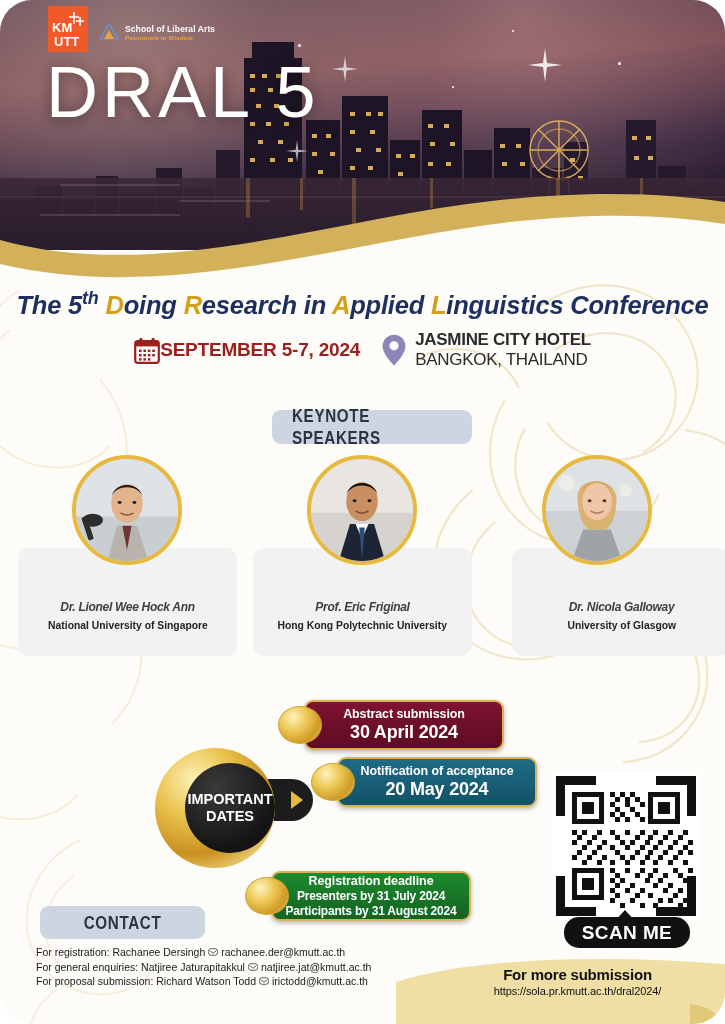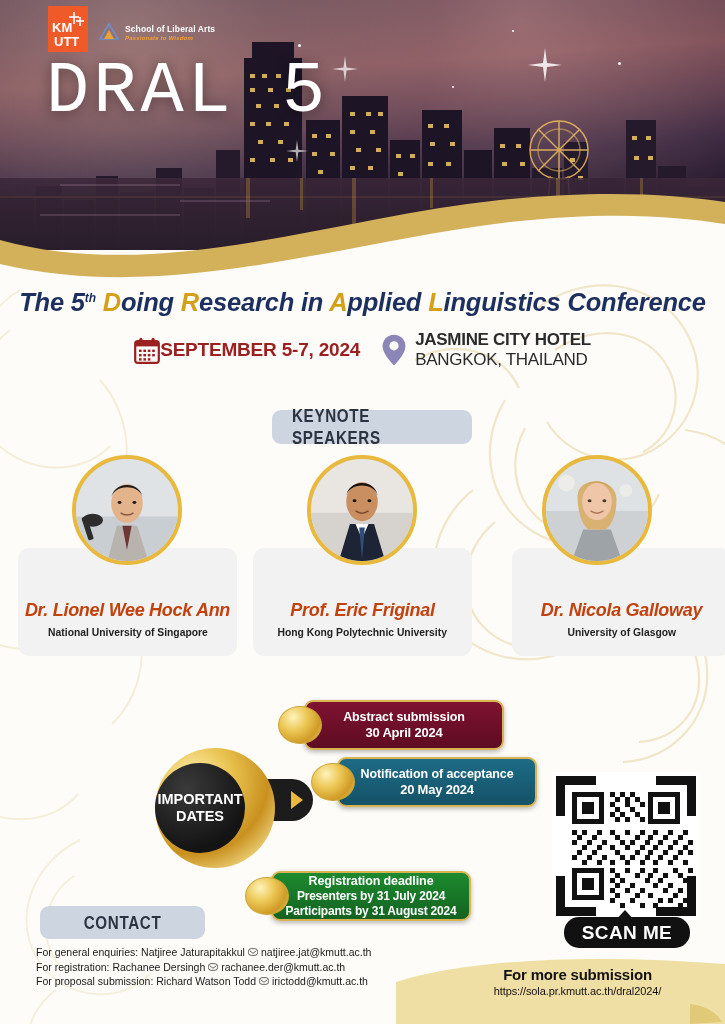--- a/index.html
+++ b/index.html
@@ -7,20 +7,21 @@
   body {
     font-family:"Liberation Sans", sans-serif;
     background:#ffffff;
     position:relative;
     overflow:hidden;
   }
   #poster {
     position:absolute; left:0; top:0; width:725px; height:1024px;
     background:#fdfcf8;
     overflow:hidden;
+    border-radius:32px;
   }
 
   
   .ornament { position:absolute; pointer-events:none; opacity:.55; }
   .orn-right { right:-60px; top:240px; width:430px; height:560px; }
   .orn-left  { left:-130px; top:250px; width:300px; height:640px; opacity:.45; }
   .orn-bottomleft { left:-40px; top:820px; width:220px; height:220px; opacity:.40; }
 
   
   .header {
@@ -53,35 +54,35 @@
     position:relative;
   }
   .sola { margin-top:15px; display:flex; align-items:center; gap:5px; }
   .sola-text { display:flex; flex-direction:column; }
   .sola-main { color:#fff; font-size:8.5px; font-weight:700; letter-spacing:.1px; white-space:nowrap; }
   .sola-sub { color:#f0a23c; font-size:6px; font-style:italic; font-weight:700; letter-spacing:.2px; white-space:nowrap; margin-top:1px; }
 
   
   .dral {
     position:absolute; left:46px; top:56px; z-index:5;
-    font-family:Liberation Mono, monospace;
+    font-family:Liberation Sans, sans-serif;
     font-size:72px; line-height:72px; color:#fff;
     letter-spacing:4px;
     text-shadow:0 2px 14px rgba(0,0,0,.45);
     text-align:right;
   }
 
   
   .title-wrap { position:absolute; left:0; top:288px; width:725px; text-align:center; z-index:4; }
   .title {
     font-size:25.5px; font-weight:700; font-style:italic;
     color:#1d2f5e; letter-spacing:-.2px; white-space:nowrap;
   }
   .title .g { color:#d4a017; }
-  .title sup { font-size:12px; vertical-align:super; }
+  .title sup { font-size:18px; vertical-align:super; }
 
   
   .meta {
     position:absolute; left:0; top:330px; width:725px; z-index:4;
     display:flex; justify-content:center; align-items:center; gap:22px;
   }
   .meta-date { display:flex; align-items:center; gap:0; }
   .cal-icon { width:26px; height:27px; flex:0 0 auto; }
   .date-txt { color:#9b2020; font-size:19px; font-weight:700; letter-spacing:-.2px; white-space:nowrap; }
   .meta-venue { display:flex; align-items:center; gap:9px; }
@@ -102,42 +103,42 @@
   .speakers { position:absolute; left:0; top:548px; width:725px; z-index:4; }
   .spk-card {
     position:absolute; width:219px; height:108px;
     background:#f2f2f2; border-radius:11px;
     display:flex; flex-direction:column; align-items:center;
     padding-top:52px;
   }
   .spk-card.c0 { left:18px; }
   .spk-card.c1 { left:253px; }
   .spk-card.c2 { left:512px; }
-  .spk-name { font-size:18px; font-weight:700; font-style:italic; color:#c2410c; letter-spacing:-.3px; white-space:nowrap; }
+  .spk-name { font-size:12px; font-weight:700; font-style:italic; color:#404040; letter-spacing:-.3px; white-space:nowrap; }
   .spk-aff { font-size:11px; font-weight:700; color:#222; margin-top:5px; white-space:nowrap; transform:scaleX(.94); }
   .portrait {
     position:absolute; width:110px; height:110px; border-radius:50%;
     border:4px solid #e8b93c; overflow:hidden; z-index:5;
     background:#cfcfcf;
   }
   .portrait.p0 { left:72px; top:455px; }
   .portrait.p1 { left:307px; top:455px; }
   .portrait.p2 { left:542px; top:455px; }
   .pimg { position:absolute; inset:0; }
   .imp-badge { position:absolute; left:155px; top:748px; width:120px; height:120px; z-index:6; }
   .imp-tab {
     position:absolute; left:243px; top:779px; width:70px; height:42px;
     background:#1c1c1c; border-radius:0 21px 21px 0; z-index:5;
   }
   .imp-arrow { position:absolute; right:10px; top:12px; width:0; height:0;
     border-left:12px solid #e8b93c; border-top:9px solid transparent; border-bottom:9px solid transparent; }
   .imp-circle {
     position:absolute; inset:0; border-radius:50%;
     background:radial-gradient(circle at 32% 26%, #fdf1b4 0%, #e9c24e 32%, #c9901f 62%, #f3dd8a 86%, #b9821a 100%);
-    display:flex; align-items:center; justify-content:flex-start;
+    display:flex; align-items:center; justify-content:flex-end;
     z-index:7;
   }
   .imp-inner {
     width:90px; height:90px; border-radius:50%;
     background:radial-gradient(circle at 35% 28%, #3a3a3a, #141414 70%);
     display:flex; flex-direction:column; align-items:center; justify-content:center;
     color:#fff; font-size:14.5px; font-weight:700; line-height:17px; text-align:center;
   }
 
   .dbar { position:absolute; height:50px; z-index:5; }
@@ -148,21 +149,21 @@
     box-shadow:0 2px 5px rgba(0,0,0,.28);
   }
   .dbar .cap {
     position:absolute; left:0; top:6px; width:44px; height:38px;
     border-radius:50%;
     background:radial-gradient(circle at 34% 28%, #fdf3bb 0%, #edc857 36%, #cf9a25 70%, #f1d985 100%);
     border:1px solid #cda534;
     z-index:3;
   }
   .dbar .hdr { font-size:12.5px; font-weight:700; color:#fff; letter-spacing:-.1px; white-space:nowrap; }
-  .dbar .val { font-size:13px; font-weight:700; color:#fff; letter-spacing:-.2px; white-space:nowrap; margin-top:1px; }
+  .dbar .val { font-size:18px; font-weight:700; color:#fff; letter-spacing:-.2px; white-space:nowrap; margin-top:1px; }
   .dbar .val.small { font-size:12px; line-height:15px; text-align:center; }
 
   .dbar.b0 { left:278px; top:700px; width:226px; }
   .dbar.b0 .body { background:linear-gradient(180deg,#7f1230,#5e0c22); }
   .dbar.b1 { left:311px; top:757px; width:226px; }
   .dbar.b1 .body { background:linear-gradient(180deg,#1d6b86,#145267); }
   .dbar.b2 { left:311px; top:814px; width:226px; }
   .dbar.b2 .body { background:linear-gradient(180deg,#6b2078,#4e165a); }
   .dbar.b3 { left:245px; top:871px; width:226px; }
   .dbar.b3 .body { background:linear-gradient(180deg,#1d8a2e,#136321); }
@@ -698,34 +699,34 @@
   </div>
 
   <div class="pill-contact-outer">
     <div class="pill-inner">
         <span>CONTACT</span>
       </div>
   </div>
 
   <div class="contact-lines">
     <div class="cline">
+      <span>For registration: Rachanee Dersingh</span>
+      <svg class="mail-ic" viewBox="0 0 12 9">
+        <rect x=".5" y=".5" width="11" height="8" rx="3.2" fill="none" stroke="#444" stroke-width="1"></rect>
+        <path d="M2 3 L6 6 L10 3" fill="none" stroke="#444" stroke-width="1"></path>
+      </svg>
+      <span>rachanee.der@kmutt.ac.th</span>
+    </div>
+    <div class="cline">
       <span>For general enquiries: Natjiree Jaturapitakkul</span>
       <svg class="mail-ic" viewBox="0 0 12 9">
         <rect x=".5" y=".5" width="11" height="8" rx="3.2" fill="none" stroke="#444" stroke-width="1"></rect>
         <path d="M2 3 L6 6 L10 3" fill="none" stroke="#444" stroke-width="1"></path>
       </svg>
       <span>natjiree.jat@kmutt.ac.th</span>
-    </div>
-    <div class="cline">
-      <span>For registration: Rachanee Dersingh</span>
-      <svg class="mail-ic" viewBox="0 0 12 9">
-        <rect x=".5" y=".5" width="11" height="8" rx="3.2" fill="none" stroke="#444" stroke-width="1"></rect>
-        <path d="M2 3 L6 6 L10 3" fill="none" stroke="#444" stroke-width="1"></path>
-      </svg>
-      <span>rachanee.der@kmutt.ac.th</span>
     </div>
     <div class="cline">
       <span>For proposal submission: Richard Watson Todd</span>
       <svg class="mail-ic" viewBox="0 0 12 9">
         <rect x=".5" y=".5" width="11" height="8" rx="3.2" fill="none" stroke="#444" stroke-width="1"></rect>
         <path d="M2 3 L6 6 L10 3" fill="none" stroke="#444" stroke-width="1"></path>
       </svg>
       <span>irictodd@kmutt.ac.th</span>
     </div>
   </div>

